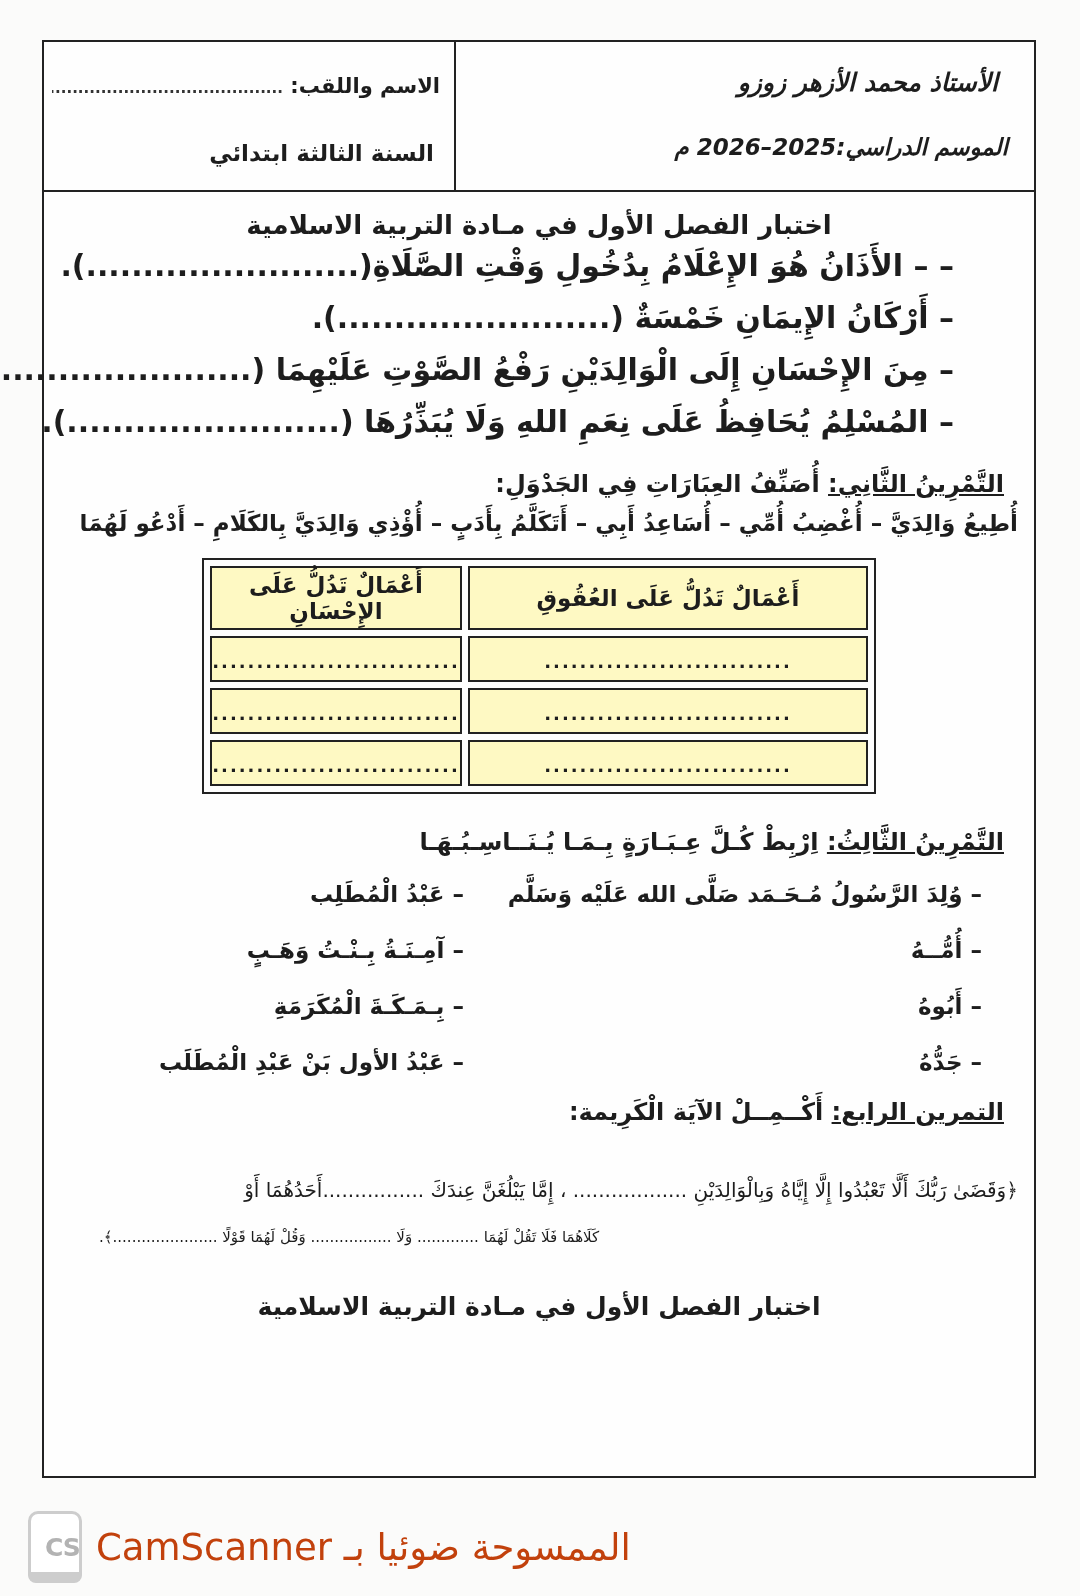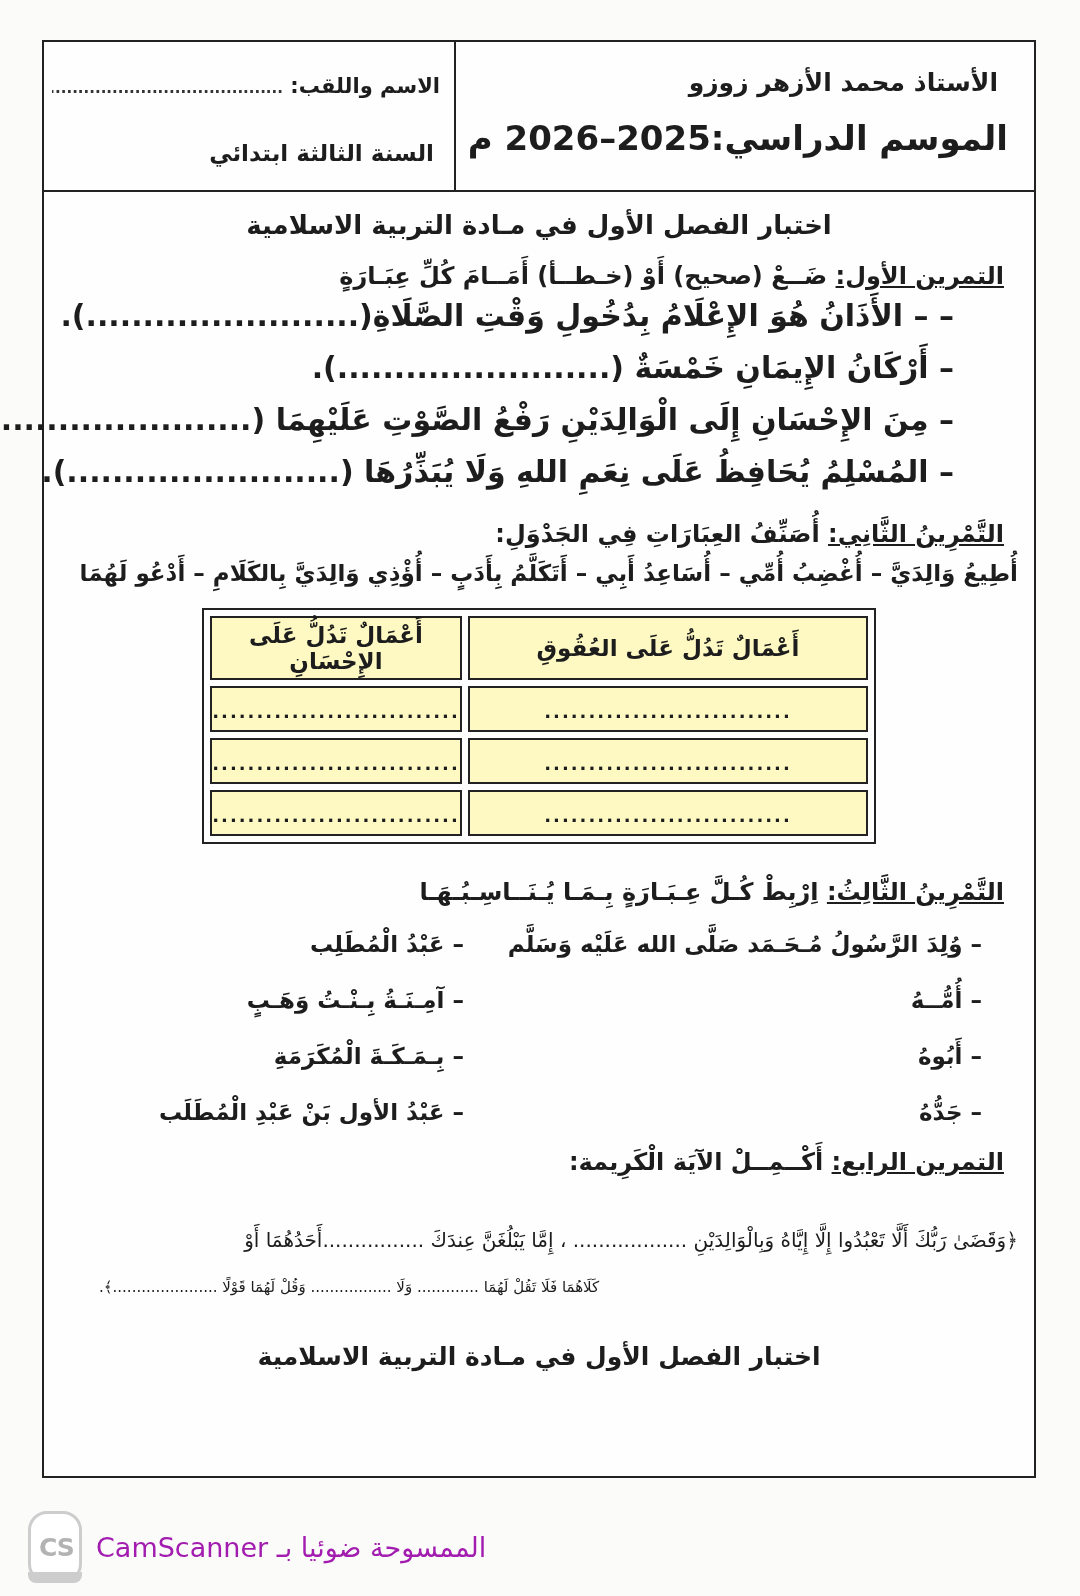--- a/index.html
+++ b/index.html
@@ -13,23 +13,23 @@
   }
   .frame {
     position:absolute; left:42px; top:40px;
     width:994px; height:1438px;
     border:2px solid #222;
     background:#fefefe;
   }
   
   .header { display:flex; height:150px; border-bottom:2px solid #222; direction:ltr; }
   .header-left { width:412px; border-right:2px solid #222; position:relative; }
-  .header-right { flex:1; position:relative; }
+  .header-right { flex:1; position:relative;font-style:italic; }
   .teacher   { position:absolute; top:26px; right:36px; font-size:25px; font-weight:bold; direction:rtl; }
-  .season    { position:absolute; top:76px; right:26px; font-size:34px; font-weight:bold; direction:rtl; }
+  .season    { position:absolute; top:92px; right:26px; font-size:23px; font-weight:bold; direction:rtl; }
   .name-line { position:absolute; top:32px; right:14px; left:8px; font-size:21px; font-weight:bold;
                direction:rtl; white-space:nowrap; overflow:hidden; }
   .name-dots { font-size:15px; letter-spacing:1px; color:#333; }
   .grade     { position:absolute; top:98px; right:20px; font-size:23px; font-weight:bold; direction:rtl; }
   
   .content { direction:rtl; }
   .doc-title { text-align:center; font-size:26px; font-weight:bold; margin-top:18px; }
   .ex-line { padding-right:30px; margin-top:22px; font-size:24px; font-weight:bold; white-space:nowrap; }
   .ex-label { text-decoration:underline; }
   .ex1-items .item { padding-right:80px; font-size:30px; font-weight:bold; line-height:52px; white-space:nowrap; }
@@ -46,30 +46,30 @@
   .match-section { display:flex; margin-top:10px; }
   .match-right { width:560px; padding-right:52px; }
   .match-left  { flex:1; padding-right:10px; }
   .match-item { font-size:23px; font-weight:bold; line-height:56px; white-space:nowrap; }
   .verse-1 { margin-top:52px; padding:0 16px; font-size:20px; white-space:nowrap; }
   .verse-2 { margin-top:26px; text-align:left; padding-left:55px; font-size:15px; white-space:nowrap; }
   .footer-title { text-align:center; margin-top:46px; font-size:25px; font-weight:bold; }
   
   .camscanner { position:absolute; left:28px; top:1516px; height:62px; display:flex; align-items:center; gap:14px; direction:ltr; }
   .cs-logo {
-    width:54px; height:72px; border:3px solid #cdcdcd; border-radius:19px;
+    width:54px; height:72px; border:3px solid #cdcdcd; border-radius:10px;
     color:#b3b3b3; font-weight:bold; font-size:25px;
-    display:flex; align-items:center; justify-content:flex-start; padding-left:8px;
+    display:flex; align-items:center; justify-content:flex-start; padding-left:14px;
     position:relative; background:#fff; letter-spacing:-1px;
   }
   .cs-logo::after {
     content:""; position:absolute; left:-3px; right:-3px; bottom:-3px; height:11px;
     background:#cdcdcd; border-radius:0 0 8px 8px;
   }
-  .cs-text { font-size:27px; color:#a21caf; direction:rtl; white-space:nowrap; }
+  .cs-text { font-size:37px; color:#c2410c; direction:rtl; white-space:nowrap; }
 </style>
 </head>
 <body>
 
 <div class="frame">
 
   <div class="header">
     <div class="header-left">
       <div class="name-line">
         <span>الاسم واللقب: </span><span class="name-dots">................................................</span>
@@ -79,23 +79,20 @@
     <div class="header-right">
       <div class="teacher">الأستاذ محمد الأزهر زوزو</div>
       <div class="season">الموسم الدراسي:2025–2026 م</div>
     </div>
   </div>
 
   <div class="content">
 
     <div class="doc-title">اختبار الفصل الأول في مـادة التربية الاسلامية</div>
 
-    <div class="ex-line">
-      <span class="ex-label">التمرين الأول:</span><span> ضَــعْ (صحيح) أَوْ (خـطــأ) أَمَــامَ كُلِّ عِبَـارَةٍ</span>
-    </div>
     <div class="ex1-items">
       <div class="item">– – الأَذَانُ هُوَ الإِعْلَامُ بِدُخُولِ وَقْتِ الصَّلَاةِ(........................).</div>
       <div class="item">– أَرْكَانُ الإِيمَانِ خَمْسَةٌ (........................).</div>
       <div class="item">– مِنَ الإِحْسَانِ إِلَى الْوَالِدَيْنِ رَفْعُ الصَّوْتِ عَلَيْهِمَا (........................).</div>
       <div class="item">– المُسْلِمُ يُحَافِظُ عَلَى نِعَمِ اللهِ وَلَا يُبَذِّرُهَا (........................).</div>
     </div>
 
     <div class="ex-line">
       <span class="ex-label">التَّمْرِينُ الثَّانِي:</span><span> أُصَنِّفُ العِبَارَاتِ فِي الجَدْوَلِ:</span>
     </div>

